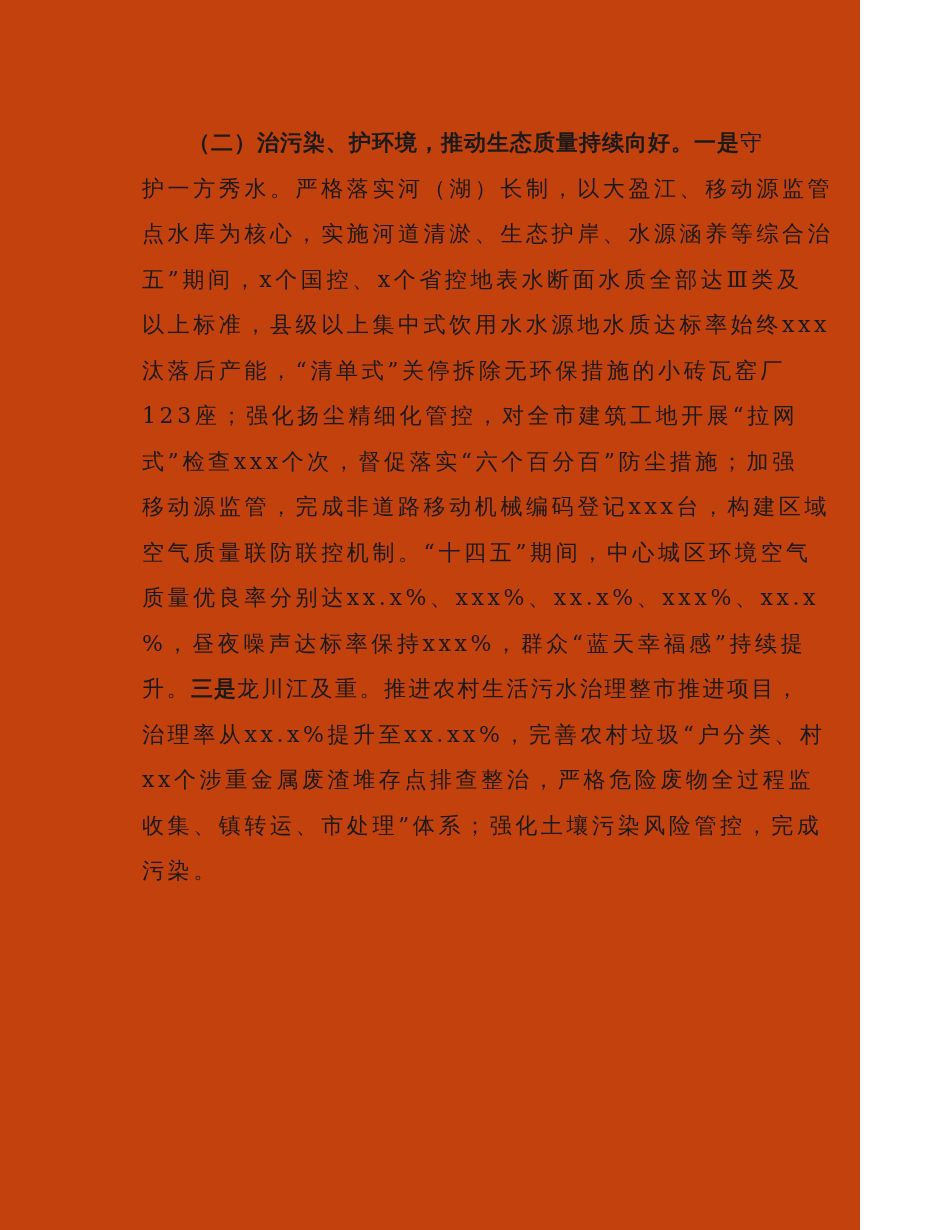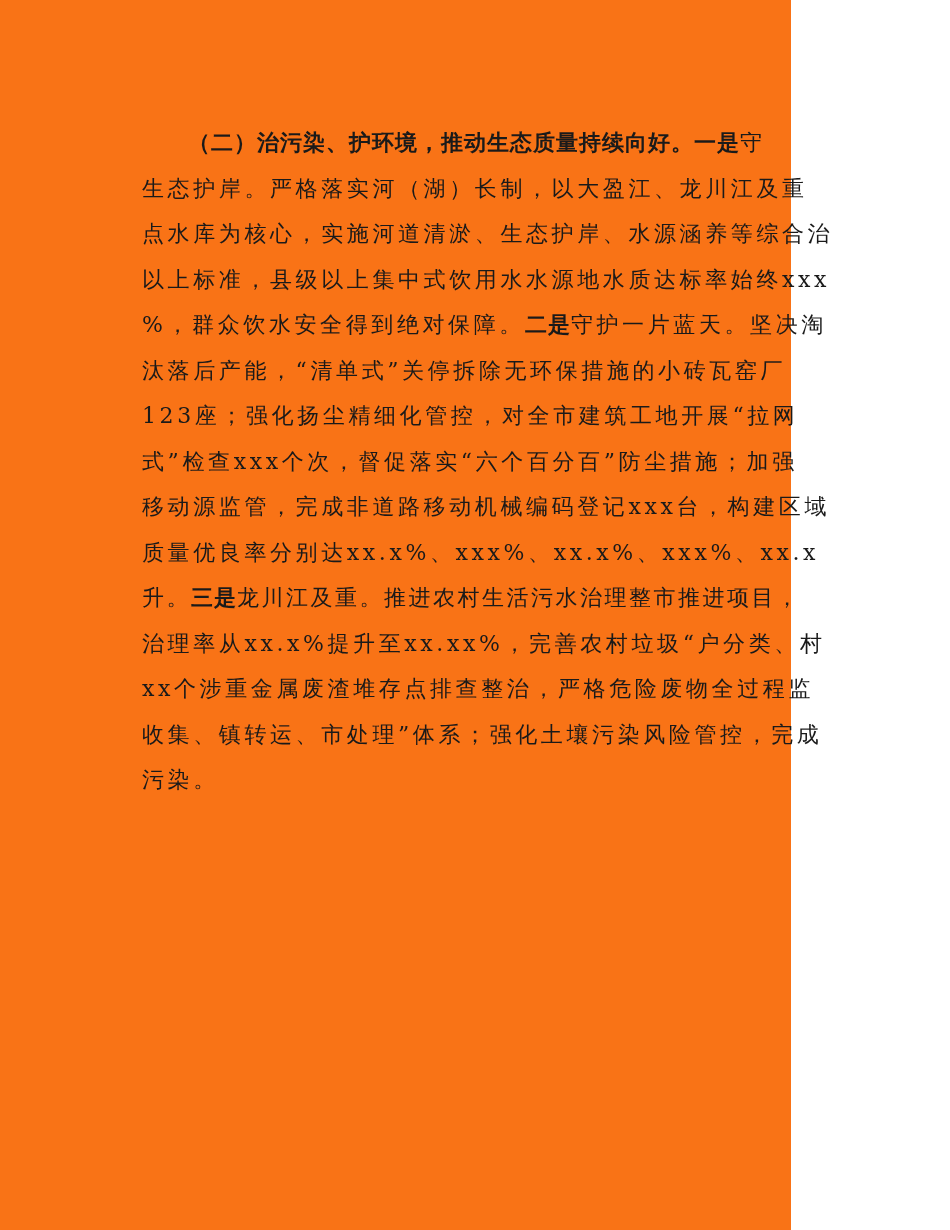--- a/index.html
+++ b/index.html
@@ -1,18 +1,18 @@
 <!DOCTYPE html>
 <html><head>
 <meta charset="utf-8">
 <style>
   html, body { margin: 0; padding: 0; background: #ffffff; }
   body { width: 950px; height: 1230px; position: relative; overflow: hidden; }
   .page {
-    position: absolute; left: 0; top: 0; width: 791px; height: 1230px; background: #f97316;
+    position: absolute; left: 0; top: 0; width: 860px; height: 1230px; background: #c2410c;
   }
   .para {
     position: absolute;
     left: 142px;
     top: 120px;
     width: 680px;
     font-family: "DejaVu Serif", "Liberation Serif", serif;
     font-size: 22px;
     color: #1a1a1a;
   }
@@ -25,28 +25,30 @@
   .line.first { padding-left: 46px; }
   .b { font-family: "DejaVu Sans", "Liberation Sans", sans-serif; font-weight: bold; letter-spacing: 1px; }
   .tight { letter-spacing: 2.5px; }
 </style>
 </head>
 <body>
 
 <div class="page">
   <div class="para">
     <div class="line first"><span class="b">（二）治污染、护环境，推动生态质量持续向好。一是</span><span>守</span></div>
-    <div class="line">生态护岸。严格落实河（湖）长制，以大盈江、龙川江及重</div>
+    <div class="line">护一方秀水。严格落实河（湖）长制，以大盈江、移动源监管</div>
     <div class="line">点水库为核心，实施河道清淤、生态护岸、水源涵养等综合治</div>
+    <div class="line">五”期间，x个国控、x个省控地表水断面水质全部达Ⅲ类及</div>
     <div class="line">以上标准，县级以上集中式饮用水水源地水质达标率始终xxx</div>
-    <div class="line"><span>%，群众饮水安全得到绝对保障。</span><span class="b">二是</span><span>守护一片蓝天。坚决淘</span></div>
     <div class="line">汰落后产能，“清单式”关停拆除无环保措施的小砖瓦窑厂</div>
     <div class="line">123座；强化扬尘精细化管控，对全市建筑工地开展“拉网</div>
     <div class="line">式”检查xxx个次，督促落实“六个百分百”防尘措施；加强</div>
     <div class="line">移动源监管，完成非道路移动机械编码登记xxx台，构建区域</div>
+    <div class="line">空气质量联防联控机制。“十四五”期间，中心城区环境空气</div>
     <div class="line">质量优良率分别达xx.x%、xxx%、xx.x%、xxx%、xx.x</div>
+    <div class="line">%，昼夜噪声达标率保持xxx%，群众“蓝天幸福感”持续提</div>
     <div class="line tight"><span>升。</span><span class="b">三是</span><span>龙川江及重。推进农村生活污水治理整市推进项目，</span></div>
     <div class="line">治理率从xx.x%提升至xx.xx%，完善农村垃圾“户分类、村</div>
     <div class="line">xx个涉重金属废渣堆存点排查整治，严格危险废物全过程监</div>
     <div class="line">收集、镇转运、市处理”体系；强化土壤污染风险管控，完成</div>
     <div class="line">污染。</div>
   </div>
 </div>
 
 </body></html>

